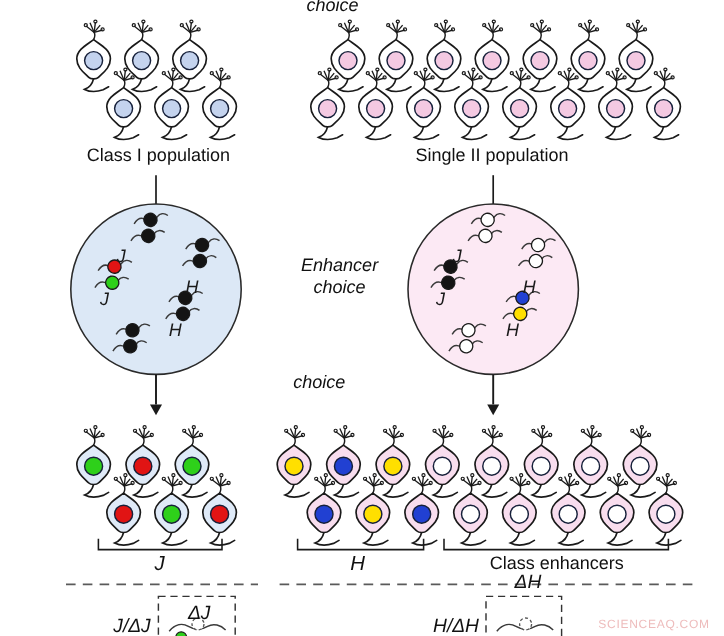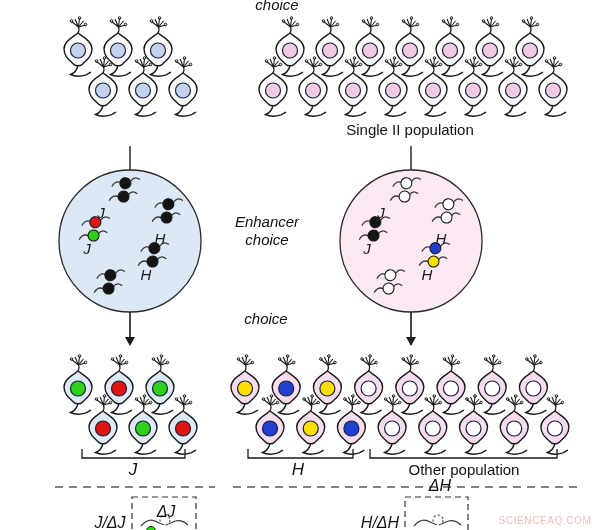--- a/index.html
+++ b/index.html
@@ -748,37 +748,38 @@
         <circle cx="-14" cy="8" r="4.5" fill="#2ed01a" stroke="#1a1a1a" stroke-width="1"></circle>
       </g>
       <g transform="translate(438,523)">
         <path d="M-24,3 C-19,-3 -13,-4 -8,-1 C-3,2 3,2 8,-1 C13,-4 19,-2 23,2" fill="none" stroke="#3a3a3a" stroke-width="1.2"></path>
         <circle cx="0" cy="-3" r="5" fill="#ffffff" stroke="#555" stroke-width="1.1" stroke-dasharray="2.5 2"></circle>
       </g>
     </svg>
 
   <div class="lbl italic" style="left:277px;top:-4px">choice</div>
 
+  <div class="lbl" style="left:132px;top:121px">Class I population</div>
 
   <div class="lbl" style="left:410px;top:121px">Single II population</div>
 
-  <div class="lbl italic" style="left:267px;top:213px">
+  <div class="lbl italic" style="left:283px;top:213px">
     <div>Enhancer</div>
     <div>choice</div>
   </div>
 
   <div class="lbl italic" style="left:266px;top:310px">
     <div>choice</div>
   </div>
 
   <div class="lbl italic big" style="left:133px;top:461px">J</div>
 
   <div class="lbl italic big" style="left:298px;top:461px">H</div>
 
-  <div class="lbl" style="left:464px;top:461px">Other population</div>
+  <div class="lbl" style="left:464px;top:461px">Class enhancers</div>
 
   <div class="lbl italic construct" style="left:110px;top:514px">J/ΔJ</div>
 
   <div class="lbl italic small" style="left:166px;top:503px">ΔJ</div>
 
   <div class="lbl italic construct" style="left:380px;top:514px">H/ΔH</div>
 
   <div class="lbl italic small" style="left:440px;top:477px">ΔH</div>
 
   <div class="lbl watermark" style="left: 545px; top: 512px; color: rgb(238, 188, 188);">SCIENCEAQ.COM</div>

